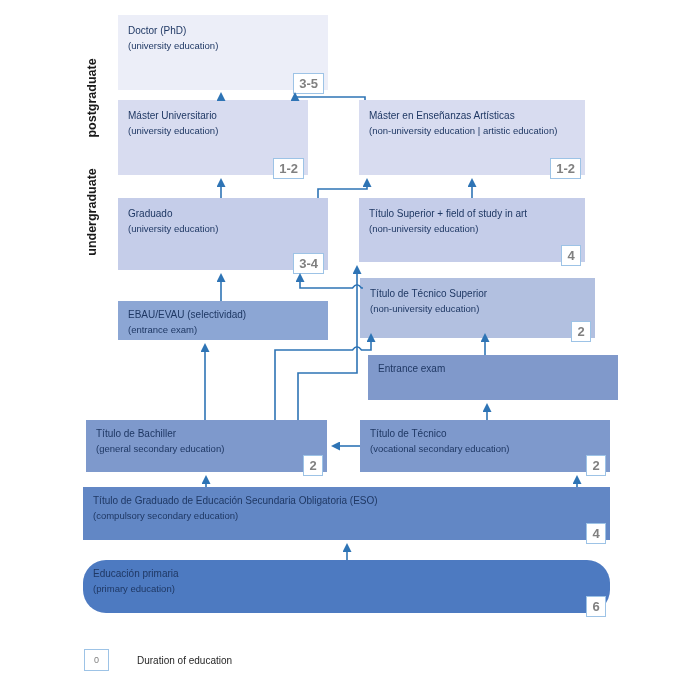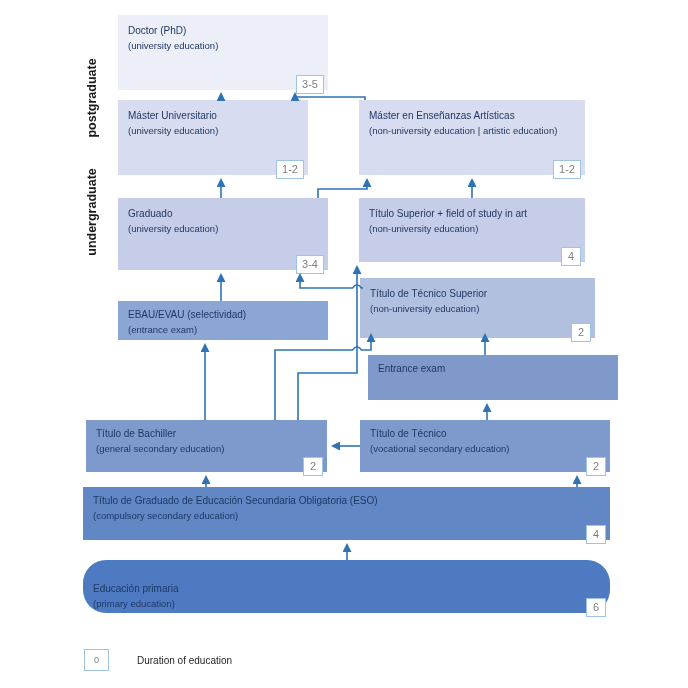--- a/index.html
+++ b/index.html
@@ -6,35 +6,35 @@
   .canvas{
     position:relative;width:688px;height:688px;background:#ffffff;overflow:hidden;
     font-family:"Liberation Sans",sans-serif;
   }
   .box{position:absolute;box-sizing:border-box;padding:8px 10px 0 10px;}
   .box .t{font-size:10px;font-weight:normal;color:var(--title_text);line-height:1.55;}
   .box .s{font-size:9.5px;color:var(--title_text);line-height:1.5;}
   .badge{
     position:absolute;right:4px;bottom:-4px;background:#ffffff;
     border:1px solid var(--badge_border);color:var(--badge_text);
-    font-size:11px;line-height:1;padding:3px 5px;min-width:8px;text-align:center;
+    font-size:13px;line-height:1;padding:3px 5px;min-width:8px;text-align:center;font-weight:bold;
   }
   
   #b-doctor          {left:118px;top:15px; width:210px;height:75px;background:var(--box_doctor);}
   #b-master-u        {left:118px;top:100px;width:190px;height:75px;background:var(--box_master);}
   #b-master-art      {left:359px;top:100px;width:226px;height:75px;background:var(--box_master);}
   #b-graduado        {left:118px;top:198px;width:210px;height:72px;background:var(--box_grado);}
   #b-titulo-sup      {left:359px;top:198px;width:226px;height:64px;background:var(--box_grado);}
   #b-tecnico-sup     {left:360px;top:278px;width:235px;height:60px;background:var(--box_tecnico_superior);}
   #b-ebau            {left:118px;top:301px;width:210px;height:39px;background:var(--box_ebau);padding-top:6px;}
   #b-entrance        {left:368px;top:355px;width:250px;height:45px;background:var(--box_entrance);padding-top:6px;}
   #b-bachiller       {left:86px; top:420px;width:241px;height:52px;background:var(--box_bachiller);padding-top:6px;}
   #b-tecnico         {left:360px;top:420px;width:250px;height:52px;background:var(--box_bachiller);padding-top:6px;}
   #b-eso             {left:83px; top:487px;width:527px;height:53px;background:var(--box_eso);padding-top:6px;}
-  #b-primaria        {left:83px; top:560px;width:527px;height:53px;background:var(--box_primaria);padding-top:21px;border-radius:23px;}
+  #b-primaria        {left:83px; top:560px;width:527px;height:53px;background:var(--box_primaria);padding-top:6px;border-radius:23px;}
 
   .vlabel{
     position:absolute;font-size:12.5px;font-weight:bold;color:#1a1a1a;
     transform:translate(-50%,-50%) rotate(-90deg);white-space:nowrap;
   }
   #lbl-post {left:92px;top:98px;}
   #lbl-under{left:92px;top:212px;}
 
   svg.wires{position:absolute;left:0;top:0;pointer-events:none;}
   svg.wires path{stroke:var(--arrow);stroke-width:1.6;fill:none;}

